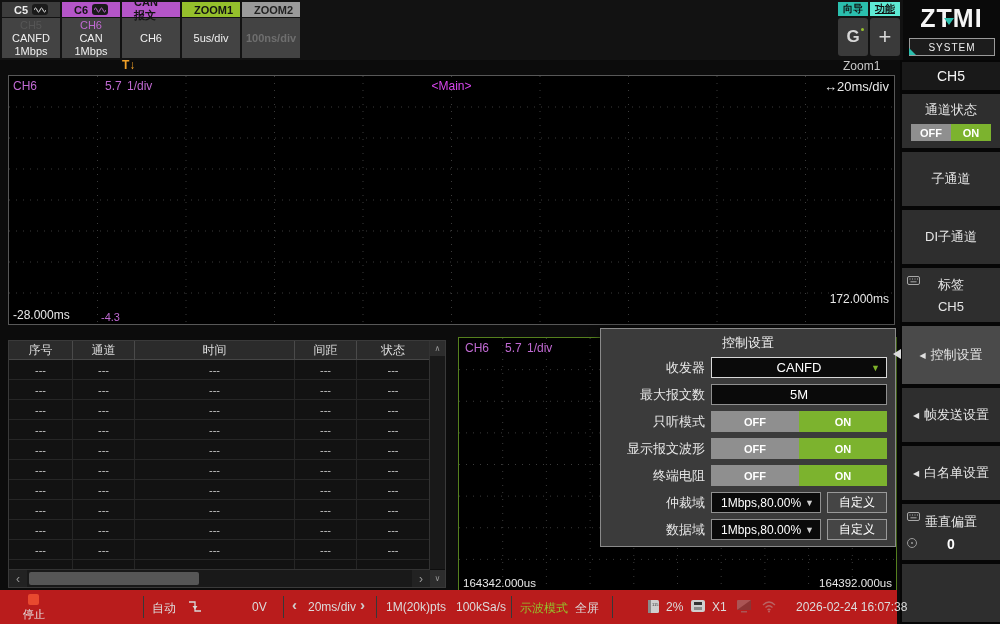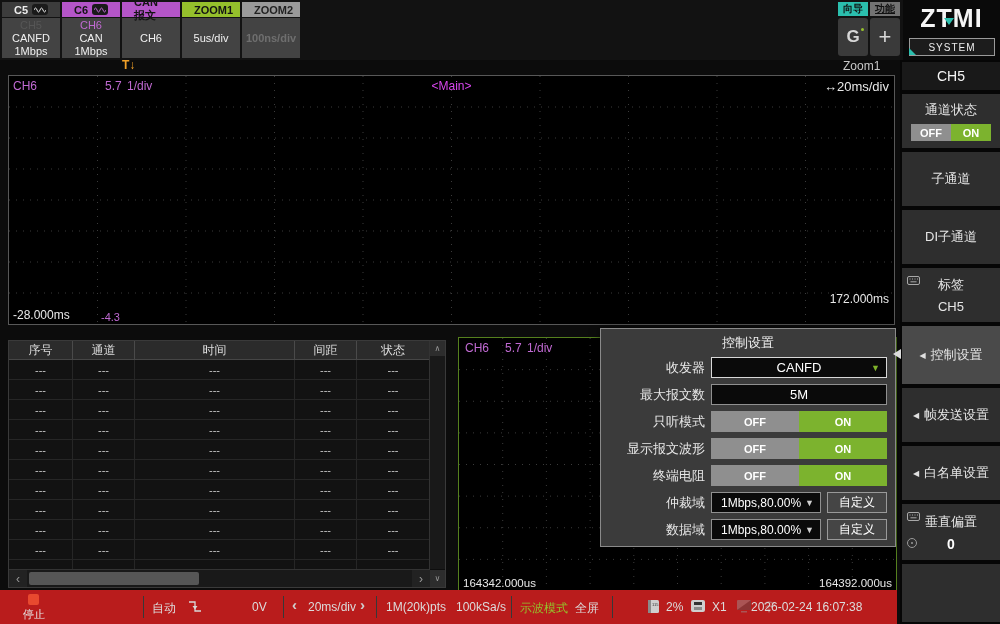--- a/index.html
+++ b/index.html
@@ -15,21 +15,21 @@
   .h-purple{background:#b455c8;color:#141414;}
   .h-green{background:#95c02c;color:#141414;}
   .h-gray2{background:#9a9a9a;color:#222;}
   .txt-faint{color:#565656;}
   .txt-purple{color:#c06ad2;}
   .txt-dim{color:#6f6f6f;font-weight:bold;}
   .waveic{width:16px;height:11px;background:#1a1a1a;border-radius:3px;display:flex;align-items:center;justify-content:center;}
   .mini{position:absolute;top:2px;width:30px;}
   .mini-h{height:14px;font-size:10px;font-weight:bold;text-align:center;color:#111;line-height:14px;}
   .mini-h.teal{background:#2bbfae;}
-  .mini-h.green{background:#737373;text-decoration:underline;}
+  .mini-h.green{background:#5eead4;text-decoration:underline;}
   .mini-b{height:38px;margin-top:2px;background:#3a3a3a;border-radius:3px;display:flex;
           align-items:center;justify-content:center;color:#ccc;position:relative;}
   .gico{font-size:17px;font-weight:bold;color:#d8d8d8;position:relative;}
   .gdot{position:absolute;right:-4px;top:1px;width:3px;height:3px;border-radius:50%;background:#95c02c;}
   .plus{font-size:22px;color:#d8d8d8;line-height:20px;}
   .logopanel{position:absolute;left:903px;top:0;width:97px;height:60px;background:#0a0a0a;}
   .logo{position:relative;text-align:center;font-size:25px;font-weight:800;color:#f5f5f5;letter-spacing:1px;margin-top:4px;}
   .logo-tri{position:absolute;left:41px;top:18px;width:0;height:0;border-left:5px solid transparent;
             border-right:5px solid transparent;border-top:7px solid #2bbfae;}
   .system-btn{position:absolute;left:6px;top:38px;width:84px;height:16px;border:1px solid #9a9a9a;
@@ -517,16 +517,16 @@
       <svg width="16" height="14" viewBox="0 0 16 14">
           <rect x="1" y="1" width="14" height="10" rx="1" fill="#9a9a9a"></rect>
           <path d="M1,11 L15,1 V11 Z" fill="#555"></path>
           <rect x="5" y="12" width="6" height="1.5" fill="#9a9a9a"></rect>
         </svg></span>
     <span class="icon dimmed" style="left:761px">
       <svg width="16" height="13" viewBox="0 0 16 13">
           <path d="M2,5 Q8,-1 14,5 M4.5,7.5 Q8,4 11.5,7.5 M6.5,10 Q8,8.5 9.5,10" stroke="#bbb" stroke-width="1.2" fill="none"></path>
           <circle cx="8" cy="11.5" r="1" fill="#bbb"></circle>
         </svg></span>
-    <span class="st" style="left:751px">2026-02-24 16:07:38</span>
+    <span class="st" style="left:796px">2026-02-24 16:07:38</span>
   </div>
 
 </div>
 
 </body></html>

